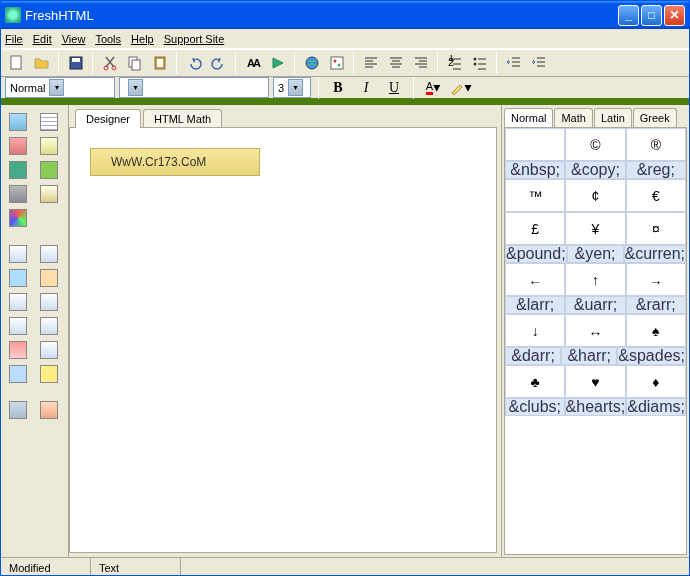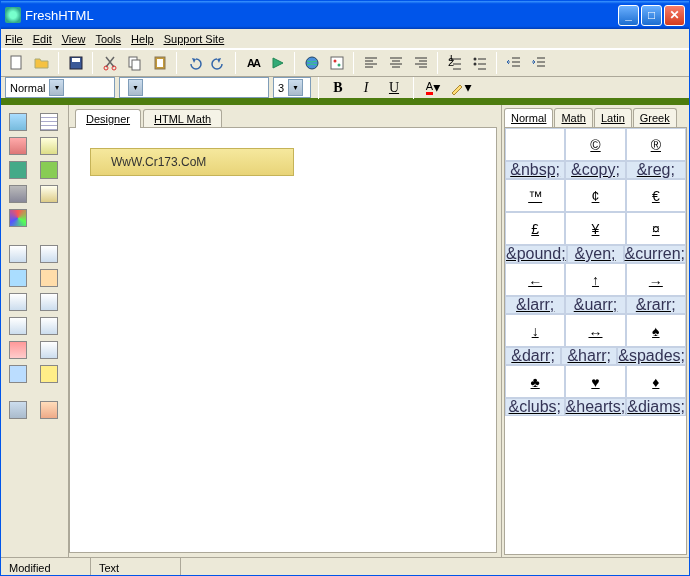--- a/index.html
+++ b/index.html
@@ -15,31 +15,31 @@
 .menubar span u { text-decoration: underline; }
 .toolbar { height: 28px; background: #ece9d8; display: flex; align-items: center; padding: 2px 4px; border-top: 1px solid #fff; border-bottom: 1px solid #aca899; gap:2px;}
 .tbtn { width: 23px; height: 22px; display:flex; align-items:center; justify-content:center; border:1px solid transparent; }
 .sep { width:1px; height:22px; background:#aca899; margin:0 3px; border-right:1px solid #fff;}
 .selrow { height: 28px; background: #ece9d8; display:flex; align-items:center; padding:2px 4px; border-bottom:7px solid #4d7c0f; gap:4px;}
 select, .combo { height:21px; border:1px solid #7f9db9; background:white; font-size:11px; }
 .combo { display:flex; align-items:center; padding:0 2px 0 4px; }
 .combo .arrow { width:15px; height:17px; margin-left:4px; background:linear-gradient(#cde,#abc); border:1px solid #7f9db9; display:flex;align-items:center;justify-content:center; font-size:8px;}
 .fmtbtn { width:24px; height:22px; display:flex; align-items:center; justify-content:center; border:1px solid transparent; font-family:'Times New Roman',serif; font-size:14px;}
 .fmtbtn.bold{font-weight:bold;} .fmtbtn.ital{font-style:italic;} .fmtbtn.under{text-decoration:underline;}
-.workarea { display:flex; height: calc(576px - 28px - 20px - 28px - 28px - 20px); text-decoration: underline; }
+.workarea { display:flex; height: calc(576px - 28px - 20px - 28px - 28px - 20px); }
 .leftpanel { width: 68px; background:#ece9d8; border-right:1px solid #aca899; display:flex; flex-direction:column; padding:4px 2px; gap:2px;}
 .lp-grid { display:grid; grid-template-columns: 1fr 1fr; gap:6px 10px; padding:4px 6px;}
 .lp-ico { width:18px; height:18px; border:1px solid #888; background:linear-gradient(#fff,#cde); }
 .lp-divider{height:6px;}
 .centerarea { flex:1; display:flex; flex-direction:column; background:#ece9d8; }
 .tabs { height:22px; display:flex; align-items:flex-end; padding:0 6px; }
 .tab { padding:3px 10px; border:1px solid #aca899; border-bottom:none; background:#f5f3e7; border-radius:3px 3px 0 0; margin-right:2px; position:relative; top:1px;}
 .tab.active { background:white; z-index:2;}
 .canvas { flex:1; background:white; border:1px solid #aca899; margin:0 4px 4px 0; position:relative; overflow:hidden;}
-.note { position:absolute; left:20px; top:20px; width:204px; height:28px; background:linear-gradient(#f5e89d,#e8d478); border:1px solid #c5b358; display:flex; align-items:center; padding-left:20px; font-size:12px; color:#333;}
+.note { position:absolute; left:20px; top:20px; width:170px; height:28px; background:linear-gradient(#f5e89d,#e8d478); border:1px solid #c5b358; display:flex; align-items:center; padding-left:20px; font-size:12px; color:#333;}
 .rightpanel { width:188px; background:#ece9d8; border-left:1px solid #aca899; display:flex; flex-direction:column;}
 .rp-tabs { height:22px; display:flex; align-items:flex-end; padding:0 2px;}
 .rp-tab { padding:3px 6px; border:1px solid #aca899; border-bottom:none; background:#f5f3e7; border-radius:3px 3px 0 0; margin-right:1px; font-size:11px;}
 .rp-tab.active { background:white;}
 .rp-body { flex:1; background:white; border:1px solid #aca899; margin:0 2px 2px 2px; overflow-y:scroll; }
 .chargrid { display:grid; grid-template-columns: repeat(3, 1fr); }
 .charcell { border:1px solid #c5d1e4; height:33px; display:flex; align-items:center; justify-content:center; font-size:14px;}
 .charlabel { border:1px solid #c5d1e4; background:#dbe7f5; height:18px; display:flex; align-items:center; justify-content:center; font-size:16px; color:#335;}
 .statusbar { height:20px; background:#ece9d8; border-top:1px solid #aca899; display:flex; align-items:center; }
 .statusbar .cell { padding:0 8px; border-right:1px solid #aca899; height:100%; display:flex; align-items:center; min-width:90px;}

